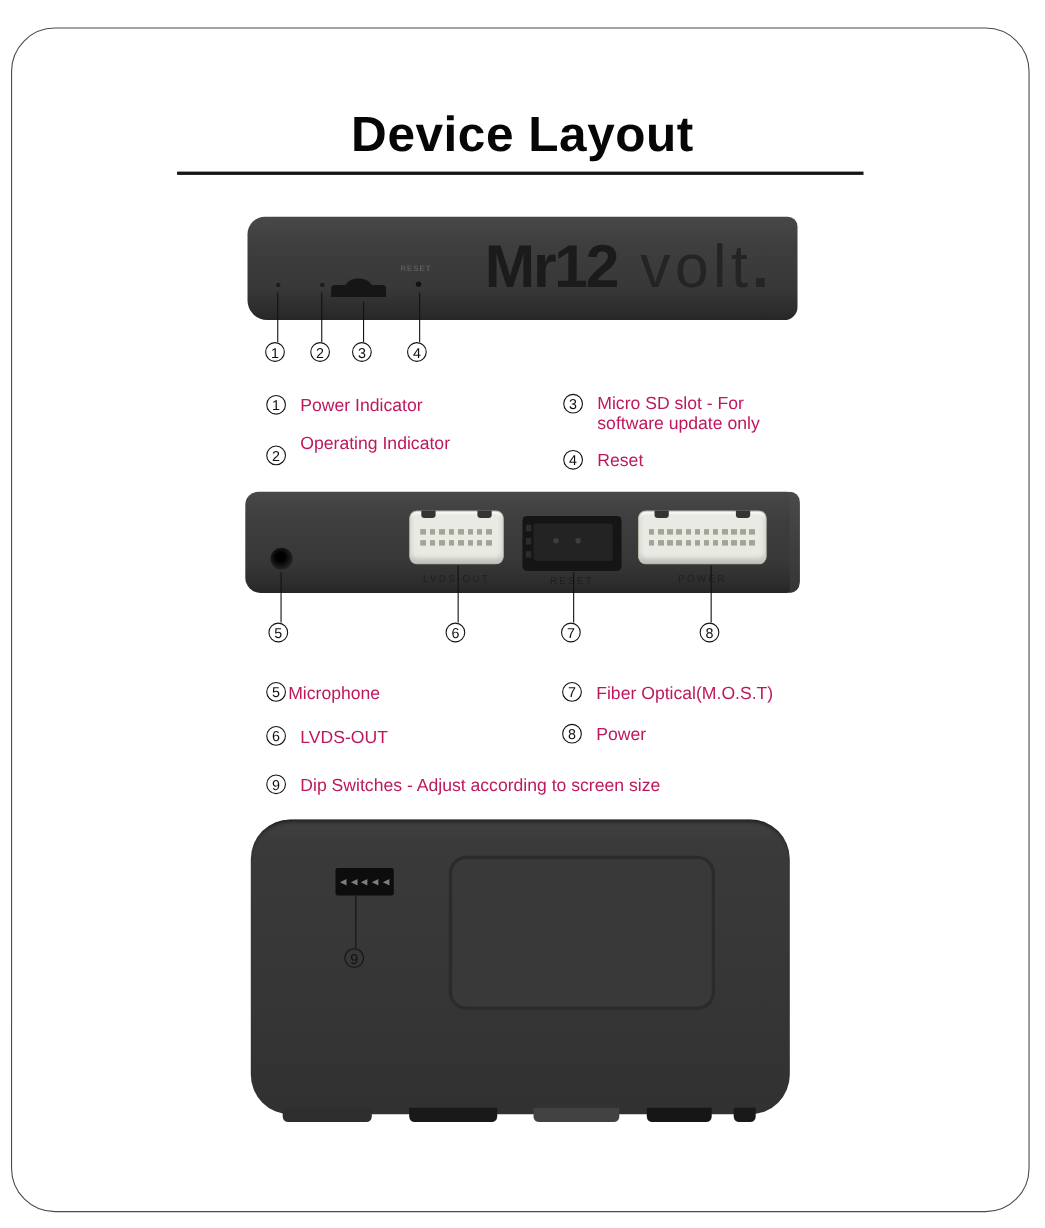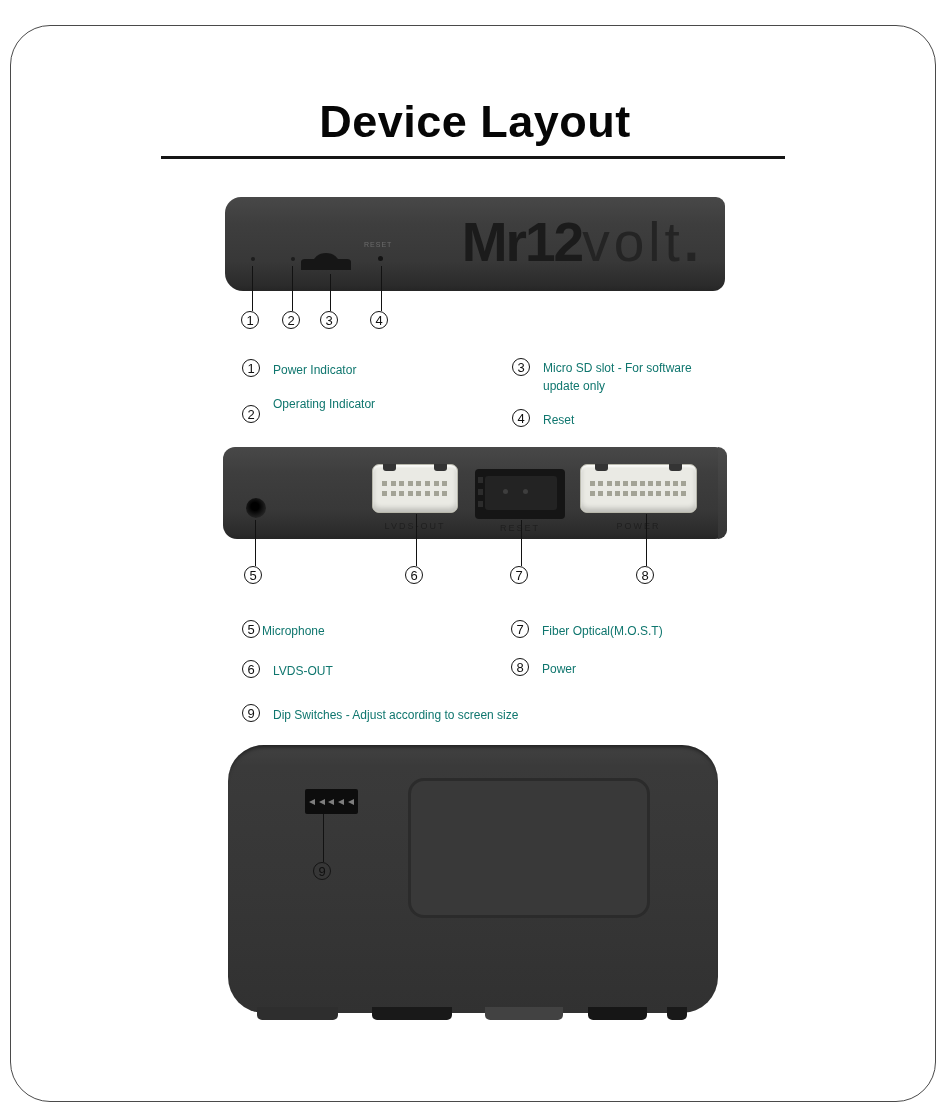--- a/index.html
+++ b/index.html
@@ -30,21 +30,21 @@
     background: linear-gradient(180deg, #414141 0%, #3a3a3a 8%, #363636 55%, #313131 100%);
     box-shadow: inset 0 5px 4px -3px rgba(0,0,0,.55);
   }
 
   
   .logo {
     position: absolute; right: 26px; top: 50%; transform: translateY(-53%);
     font-size: 55px; color: #1b1b1b; white-space: nowrap; line-height: 1;
   }
   .logo-bold { font-weight: 800; letter-spacing: -2px; }
-  .logo-light { font-weight: 400; color: #242424; letter-spacing: 4px; margin-left: 0; }
+  .logo-light { font-weight: 400; color: #242424; letter-spacing: 4px; margin-left: 21px; }
   .logo-dot { font-weight: 700; color: #242424; }
   .dot { position: absolute; border-radius: 50%; background: #1d1d1d; }
   .led1 { left: 26px; top: 60px; width: 4px; height: 4px; }
   .led2 { left: 66px; top: 60px; width: 4px; height: 4px; }
   .sdslot { position: absolute; left: 76px; top: 56px; width: 50px; height: 17px; }
   .reset-hole { left: 153px; top: 59px; width: 5px; height: 5px; background:#141414; }
   .engrave { position: absolute; color: rgba(205,205,205,0.32); }
   .reset-txt { left: 139px; top: 44px; font-size: 7px; letter-spacing: 1px; }
 
   
@@ -108,21 +108,21 @@
   
   .lead { position: absolute; width: 1px; background: #121212; }
   .marker {
     position: absolute; width: 18px; height: 18px; border: 1.6px solid #141414; border-radius: 50%;
     background: #fff; text-align: center; line-height: 17px; font-size: 13px; color: #101010;
   }
   .marker.on-dark { background: transparent; }
 
   
   .legend-label {
-    position: absolute; font-size: 12px; color: #0f766e; line-height: 18px;
+    position: absolute; font-size: 16px; color: #be185d; line-height: 18px;
   }
   .wrap2 { width: 160px; }
 </style>
 </head>
 <body>
 
 <div class="stage">
   <div class="frame"></div>
 
   <h1 class="title">Device Layout</h1>

